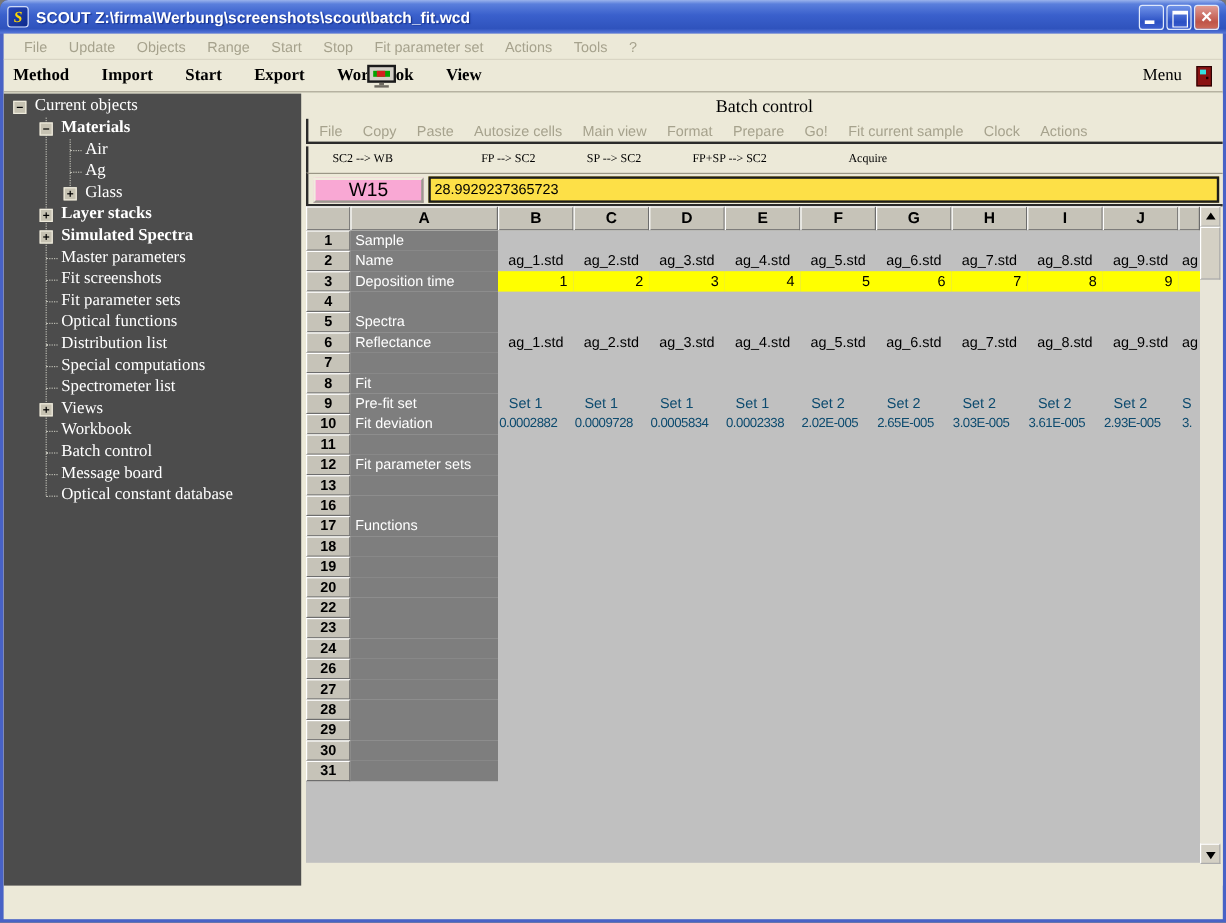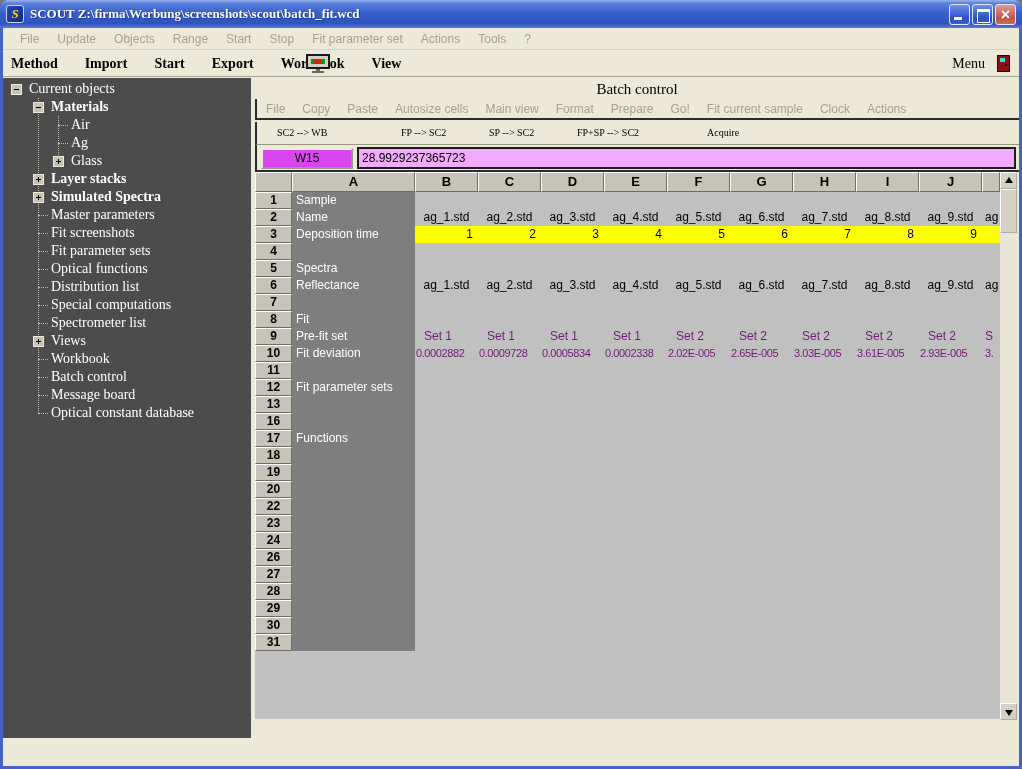--- a/index.html
+++ b/index.html
@@ -4,21 +4,21 @@
 <style>
   *{box-sizing:border-box;margin:0;padding:0;}
   body{margin:0;background:#777;font-family:"Liberation Sans",sans-serif;}
   .window{position:relative;width:1022px;height:769px;background:#4862c6;border-radius:7px 7px 0 0;overflow:hidden;}
   
   .titlebar{position:absolute;left:0;top:0;right:0;height:28px;border-radius:7px 7px 0 0;
     background:linear-gradient(180deg,#9ab3ec 0%,#5a7fdc 12%,#3a60cc 45%,#2f53bd 85%,#5a7adc 100%);
     display:flex;align-items:center;padding:0 6px;gap:6px;}
   .app-icon{width:18px;height:18px;background:linear-gradient(135deg,#2746b8,#0d2a8c);border:1px solid #cdd8f5;
     border-radius:3px;color:#ffd800;font:italic bold 13px/15px "Liberation Serif",serif;text-align:center;flex:0 0 auto;}
-  .wtitle{color:#fff;font-weight:bold;font-size:13px;text-shadow:1px 1px 1px #17338f;flex:1;white-space:nowrap;overflow:hidden;font-family:Liberation Serif, serif;}
+  .wtitle{color:#fff;font-weight:bold;font-size:13px;text-shadow:1px 1px 1px #17338f;flex:1;white-space:nowrap;overflow:hidden;}
   .winbtns{display:flex;gap:2px;}
   .wbtn{width:21px;height:21px;border-radius:3px;border:1px solid #dfe8fb;position:relative;}
   .wbtn.min,.wbtn.max{background:linear-gradient(180deg,#6f92e8,#2b50c4 70%,#3c5ecf);}
   .wbtn.close{background:linear-gradient(180deg,#e09c94,#bf5448 70%,#cc6a5a);}
   .wbtn.min::after{content:'';position:absolute;left:4px;bottom:4px;width:8px;height:3px;background:#fff;}
   .wbtn.max::after{content:'';position:absolute;left:4px;top:4px;width:11px;height:10px;border:1px solid #fff;border-top:3px solid #fff;}
   .wbtn.close::after{content:'\00d7';position:absolute;left:0;top:0;width:100%;text-align:center;color:#fff;font:bold 16px/19px "Liberation Sans",sans-serif;}
   
   .frame{position:absolute;left:3px;top:28px;right:3px;bottom:3px;background:#ece9d8;overflow:hidden;}
   .menubar{position:absolute;left:0;top:0;right:0;height:22px;display:flex;align-items:center;padding-left:8px;border-bottom:1px solid #d9d5c4;}
@@ -48,37 +48,37 @@
   .spine{position:absolute;width:0;border-left:1px dotted #bdbdb4;}
   .stub{position:absolute;height:0;border-top:1px dotted #bdbdb4;}
   
   .rpanel{position:absolute;left:252px;top:50px;width:764px;height:660px;background:#ece9d8;}
   .bc-title{position:absolute;top:0;left:0;right:0;height:21px;text-align:center;font-family:"Liberation Serif",serif;font-size:15px;line-height:22px;color:#000;}
   .bc-menu{position:absolute;top:21px;left:0;right:0;height:21px;border-bottom:2px solid #2b2b2b;border-left:2px solid #2b2b2b;display:flex;align-items:center;padding-left:9px;}
   .bmitem{color:#a6a28d;font-size:12px;margin-right:17px;white-space:nowrap;}
   .bc-buttons{position:absolute;top:44px;left:0;right:0;height:22px;border-left:2px solid #2b2b2b;}
   .bbtn{position:absolute;top:0;height:22px;line-height:22px;font-family:"Liberation Serif",serif;font-size:10px;color:#000;white-space:nowrap;cursor:default;}
   .formula-row{position:absolute;top:66px;left:0;right:0;height:28px;border-top:1px solid #9a9686;border-bottom:2px solid #2b2b2b;border-left:2px solid #2b2b2b;}
-  .refbox{position:absolute;left:4px;top:3px;width:92px;height:21px;background:#d946ef;border:2px outset #efecdd;text-align:center;font-size:12px;line-height:17px;color:#000;}
-  .fml{position:absolute;left:100px;top:2px;width:659px;height:22px;border:2px solid #1c1c1c;background:#f0abfc;font-family:"Liberation Sans",sans-serif;font-size:12px;padding:0 3px;outline:none;}
+  .refbox{position:absolute;left:4px;top:3px;width:92px;height:21px;background:#f9a8d4;border:2px outset #efecdd;text-align:center;font-size:16px;line-height:17px;color:#000;}
+  .fml{position:absolute;left:100px;top:2px;width:659px;height:22px;border:2px solid #1c1c1c;background:#fde047;font-family:"Liberation Sans",sans-serif;font-size:12px;padding:0 3px;outline:none;}
   
   .grid{position:absolute;left:0;top:94px;width:762px;height:548px;}
   .ghead{position:absolute;left:0;top:0;height:20px;display:flex;}
   .hcell{width:63px;height:20px;background:#c6c3b8;border:1px solid;border-color:#fff #6d6d6d #6d6d6d #fff;
     font-weight:bold;font-size:13px;text-align:center;line-height:17px;color:#000;overflow:hidden;}
   .hcell.corner{width:37px;}
   .hcell.wA{width:123px;}
   .gbody{position:absolute;left:0;top:20px;width:745px;height:527px;background:#c0c0c0;overflow:hidden;}
   .grow{display:flex;height:17px;}
   .rnum{width:37px;height:17px;background:#c6c3b8;border:1px solid;border-color:#fff #6d6d6d #6d6d6d #fff;
     font-weight:bold;font-size:12px;text-align:center;line-height:14px;color:#000;}
   .albl{width:123px;height:17px;background:#7e7e7e;color:#fff;font-size:12px;line-height:17px;padding-left:4px;overflow:hidden;white-space:nowrap;}
   .cell{width:63px;height:17px;font-size:12px;line-height:17px;overflow:hidden;white-space:nowrap;padding-left:2px;color:#000;}
   .yellow{background:#ffff00;}
-  .red{color:#701a75;}
+  .red{color:#0c4a6e;}
   .cblue{color:#0000cd;}
   .numr{text-align:right;padding-right:5px;padding-left:0;}
   .setl{padding-left:9px;}
   .tiny{font-size:11px;letter-spacing:-0.4px;padding-left:1px;}
   .cname{text-align:center;padding-left:0;}
   .pcol{width:18px !important;text-align:left !important;padding:0 0 0 3px !important;}
   
   .vscroll{position:absolute;left:745px;top:0;width:17px;height:548px;background:#e8e5d8;}
   .sbtn{position:absolute;background:#d4d0c4;border:1px outset #fff;}
   .vup{left:0;top:0;width:17px;height:17px;}

